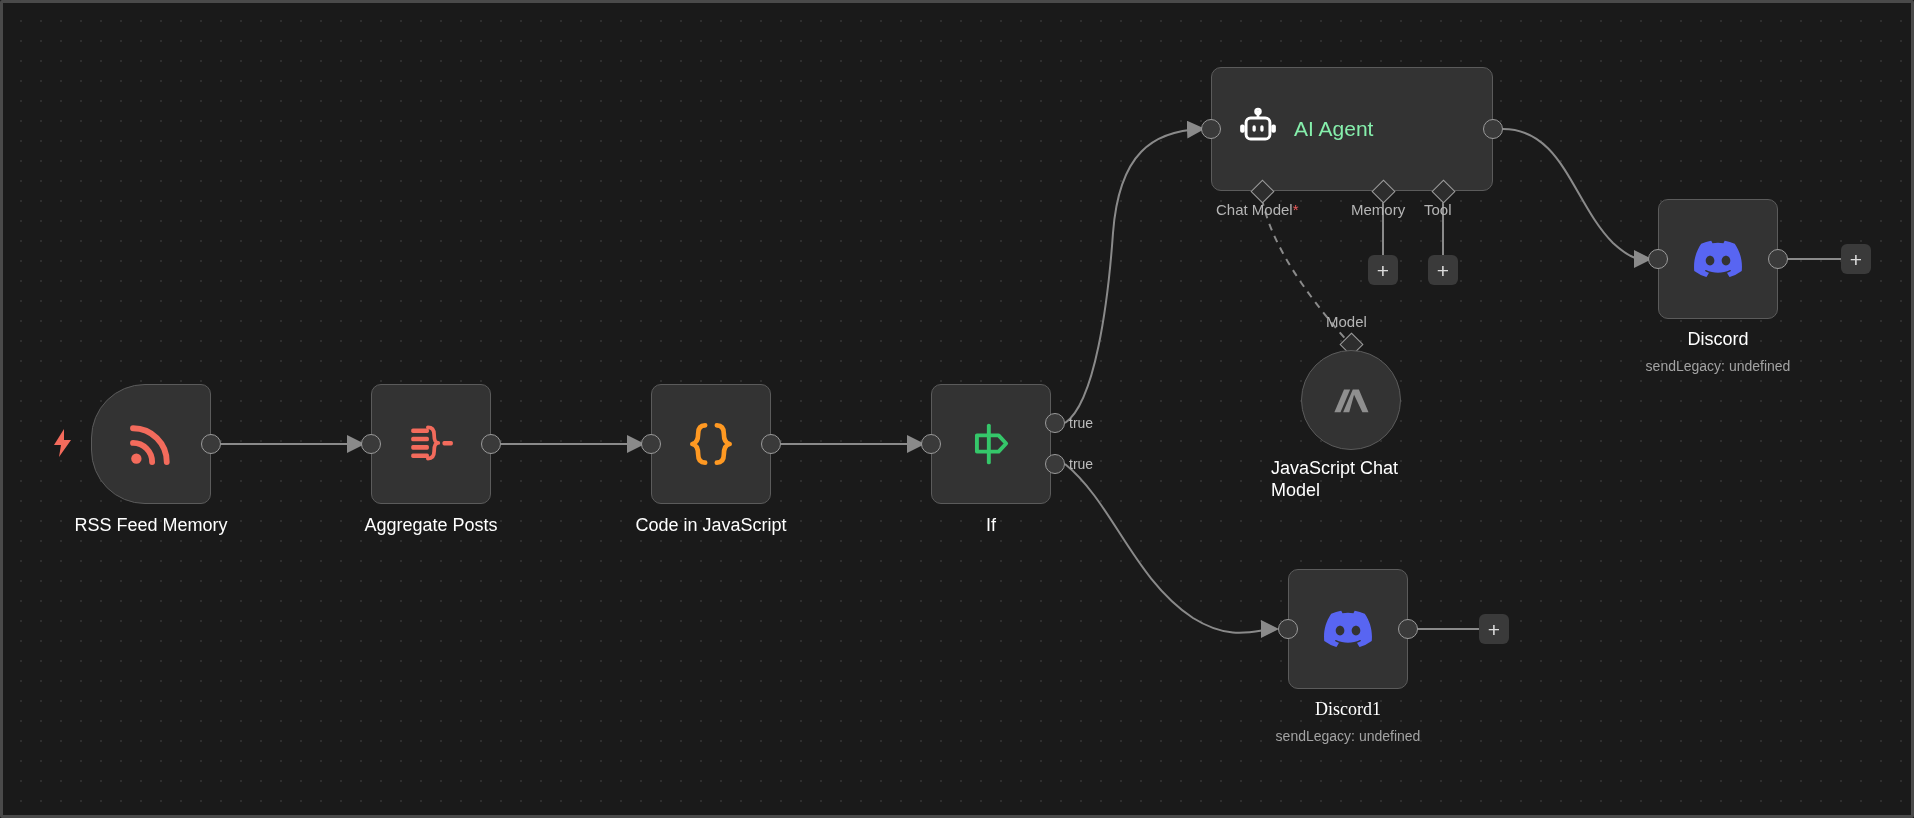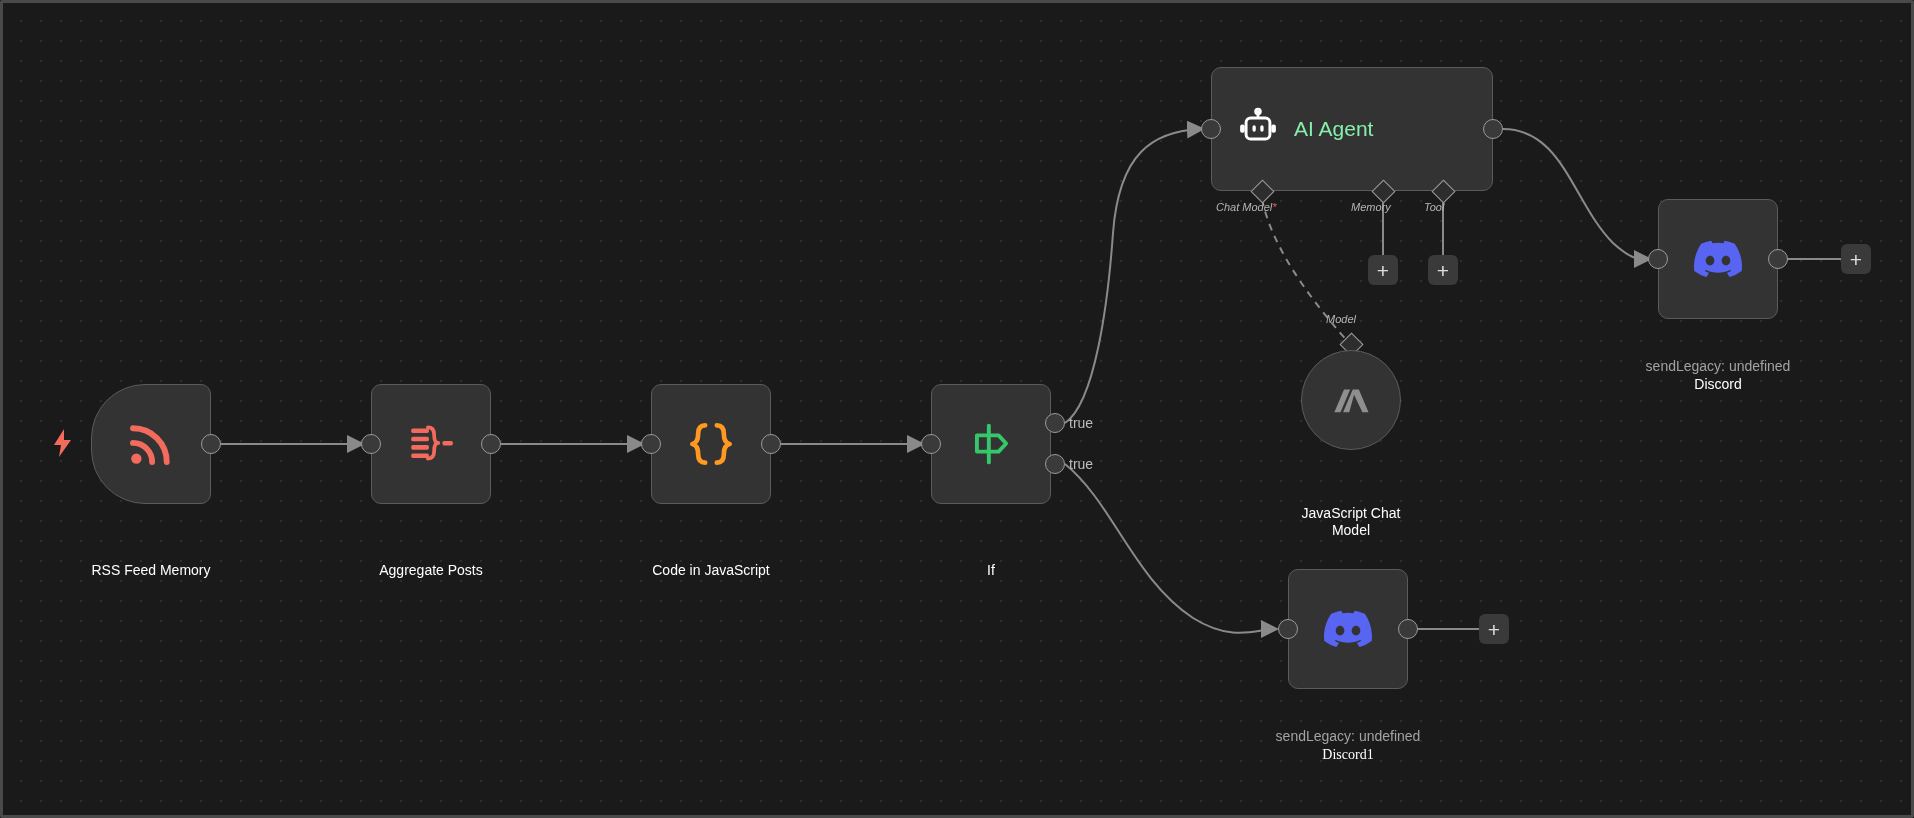--- a/index.html
+++ b/index.html
@@ -33,25 +33,23 @@
   }
   .node.trigger {
     border-radius: 54px 10px 10px 54px;
   }
   .node.wide { justify-content: flex-start; }
   .node-label {
     position: absolute;
     left: 50%;
     transform: translateX(-50%);
     color: #ffffff;
-    font-size: 14px;
-    white-space: nowrap;
-    text-align: center;
+    font-size: 18px;
+    white-space: nowrap;
     line-height: 1.22;
-    margin-top: 47px;
   }
   .node-label.wrap { white-space: normal; width: 160px; }
   .node-sub {
     position: absolute;
     left: 50%;
     transform: translateX(-50%);
     color: #a3a3a3;
     font-size: 14px;
     white-space: nowrap;
     text-align: center;
@@ -80,23 +78,22 @@
   .diamond {
     position: absolute;
     width: 17px; height: 17px;
     background: #2d2d2d;
     border: 1.5px solid #9a9a9a;
     transform: rotate(45deg);
   }
   .sub-label {
     position: absolute;
     color: #b5b5b5;
-    font-size: 11px;
-    white-space: nowrap;
-    font-style: italic;
+    font-size: 15px;
+    white-space: nowrap;
   }
   .req-star { color: #ef5c5c; }
   .plus-btn {
     position: absolute;
     width: 30px; height: 30px;
     background: #3a3a3a;
     border-radius: 6px;
     display: flex; align-items: center; justify-content: center;
     color: #dcdcdc;
     font-size: 21px;

